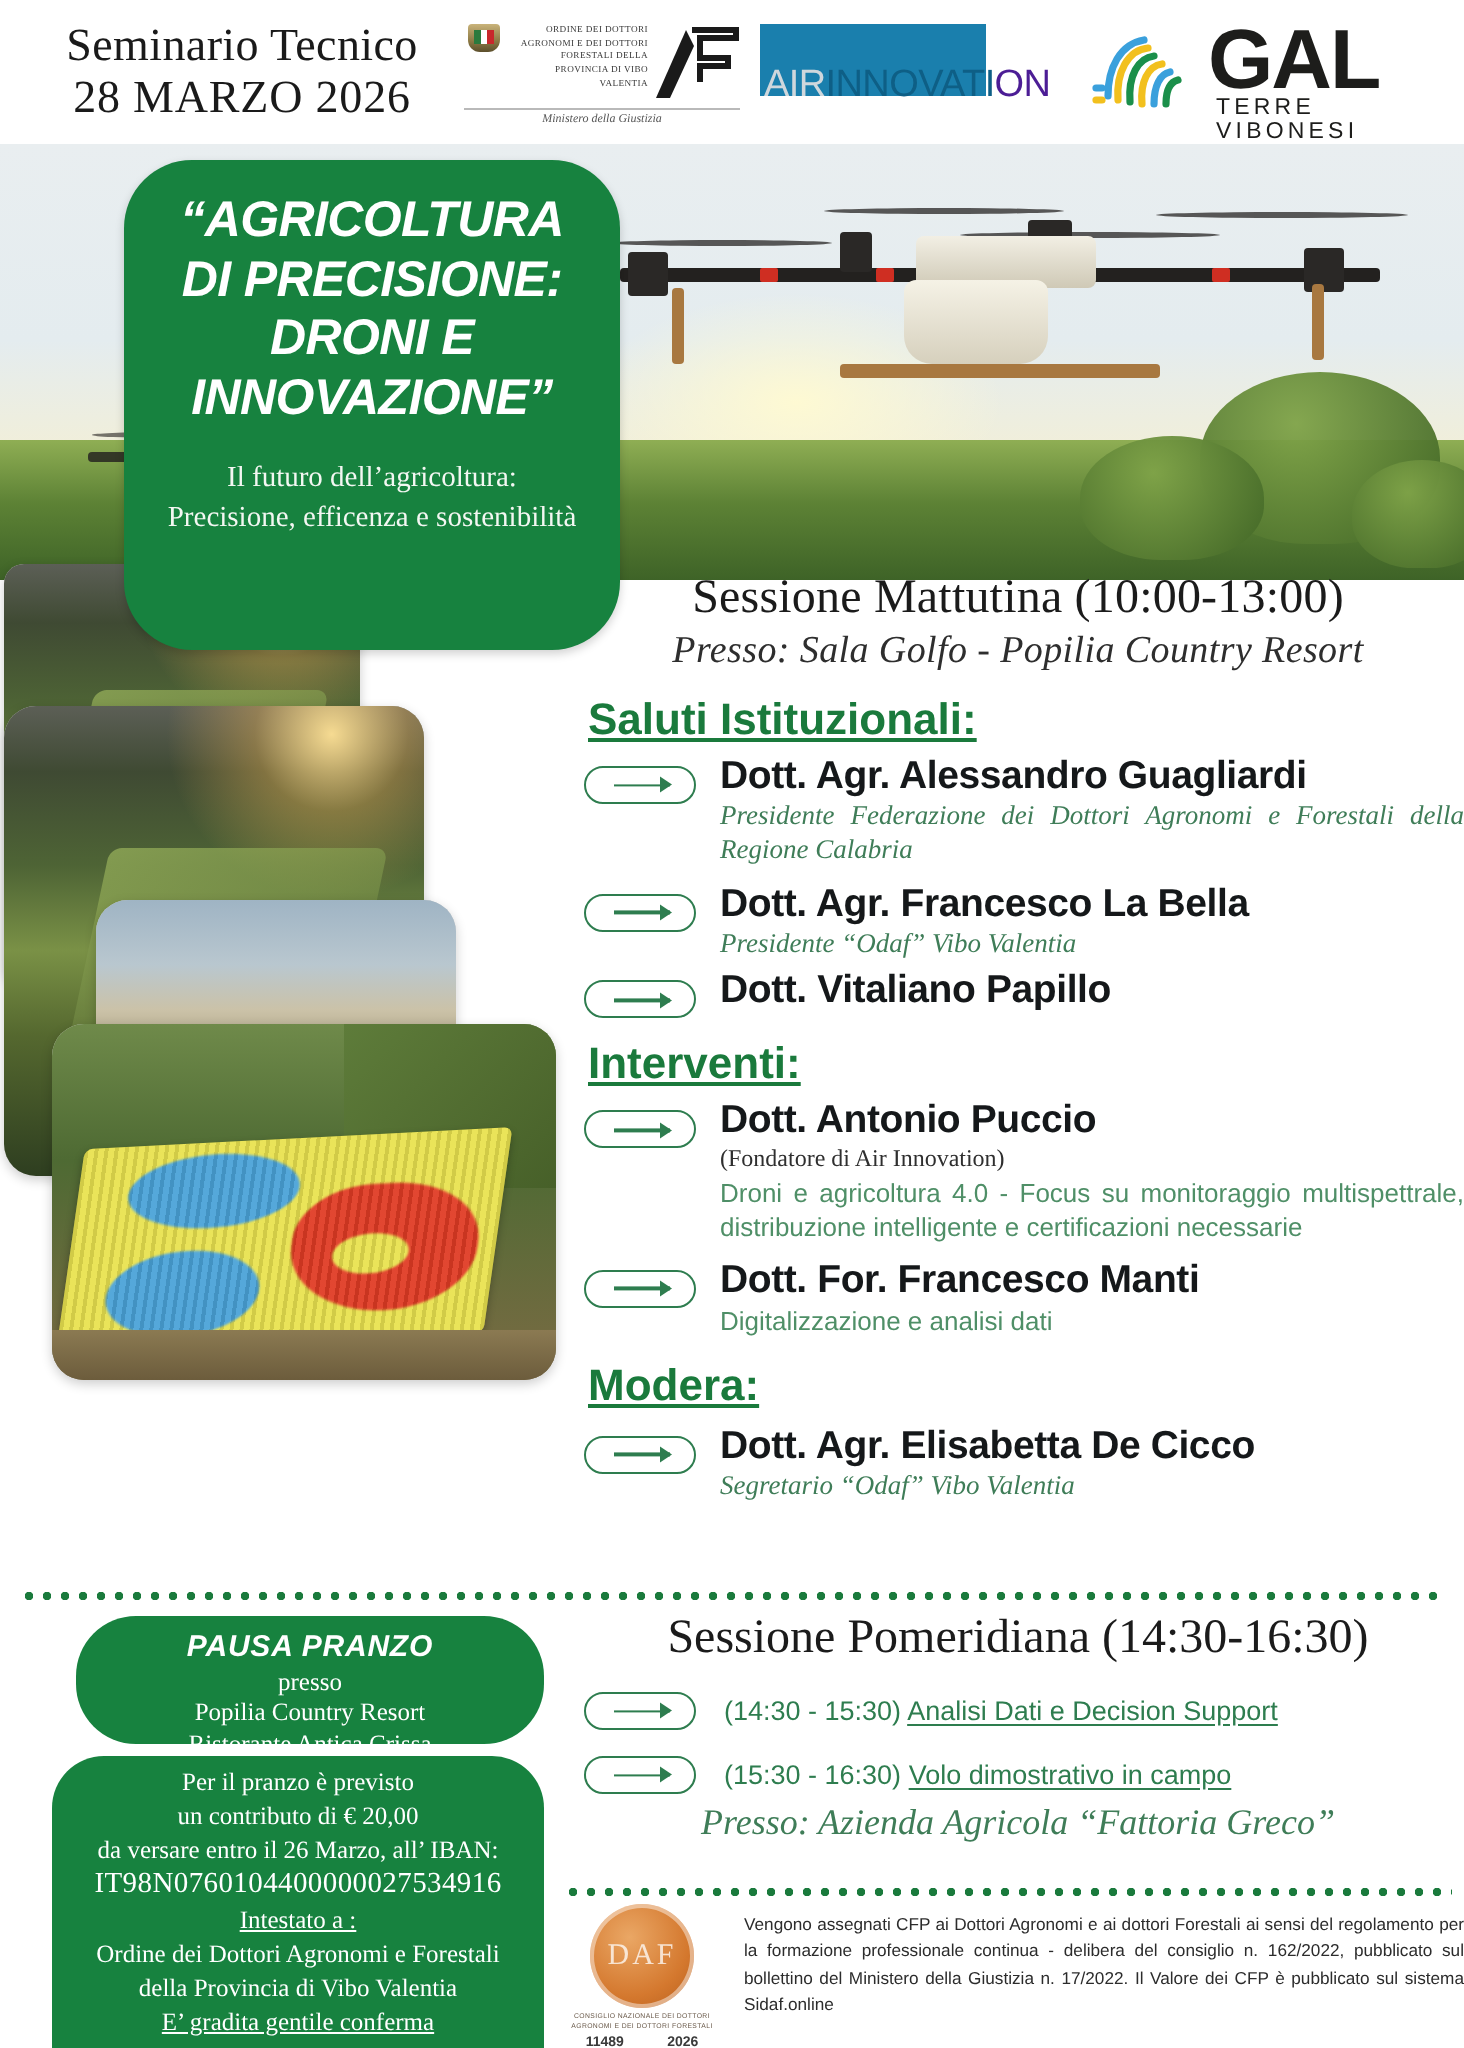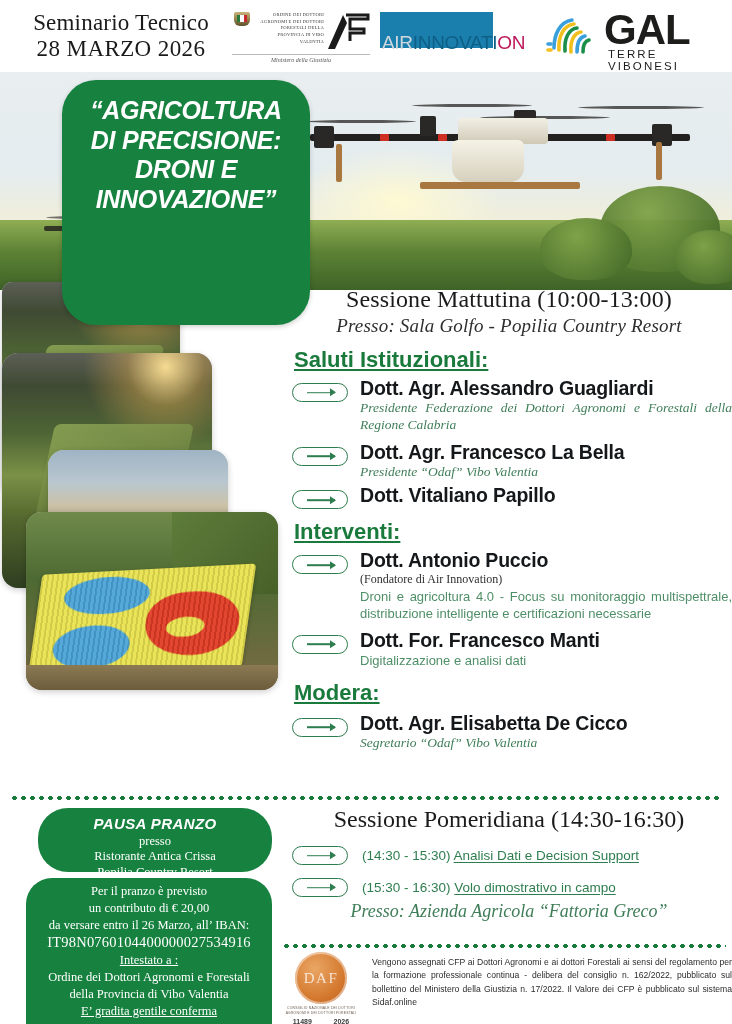--- a/index.html
+++ b/index.html
@@ -49,21 +49,21 @@
 
   .logo-air { position:absolute; left:380px; top:12px; width:150px; height:48px; }
   .air-box { position:absolute; left:0; top:0; width:113px; height:36px; background:#1a7fad; }
   .air-word {
     position:absolute; left:2px; top:20px; width:150px; height:24px;
     font-size:19px; font-weight:400; letter-spacing:-0.3px;
     font-family:"Liberation Sans", sans-serif; white-space:nowrap;
   }
   .air-word .a1 { color:#cfd7dc; }
   .air-word .a2 { color:#0e5f86; }
-  .air-word .a3 { color:#be185d; }
+  .air-word .a3 { color:#4c1d95; }
 
   .logo-gal { position:absolute; left:546px; top:8px; width:176px; height:56px; }
   .gal-print { position:absolute; left:0; top:2px; width:58px; height:48px; }
   .gal-word {
     position:absolute; left:58px; top:-2px; font-size:42px; font-weight:bold;
     color:#1d1d1b; letter-spacing:-1px; font-family:"Liberation Sans", sans-serif;
   }
   .gal-sub {
     position:absolute; left:62px; top:40px; font-size:11.5px; letter-spacing:2.1px;
     color:#1d1d1b; font-family:"Liberation Sans", sans-serif;
@@ -351,20 +351,24 @@
       <div class="d-prop" style="left:6px;top:16px;width:70px;"></div>
       <div class="d-prop" style="left:130px;top:14px;width:76px;"></div>
       <div class="d-body" style="left:76px;top:12px;width:58px;height:18px;"></div>
       <div class="d-tank" style="left:78px;top:28px;width:46px;height:24px;"></div>
       <div class="d-leg" style="left:62px;top:52px;width:96px;height:5px;"></div>
     </div>
   </div>
 
   <div class="title-card">
     <div class="main">“AGRICOLTURA DI PRECISIONE: DRONI E INNOVAZIONE”</div>
+    <div class="sub">
+      <div>Il futuro dell’agricoltura:</div>
+      <div>Precisione, efficenza e sostenibilità</div>
+    </div>
   </div>
 
   <div class="photo ph-a">
       <div class="sunset"></div>
     </div>
   <div class="photo ph-b">
       <div class="sunset"></div>
     </div>
   <div class="photo ph-c">
       <div class="coast"></div>
@@ -453,22 +457,22 @@
       </div>
     </div>
   </div>
 
   <div class="dots-h" id="divider-main"></div>
 
   <div class="lunch-top">
     <div class="t1">PAUSA PRANZO</div>
     <div class="t2">
       <div>presso</div>
+      <div>Popilia Country Resort</div>
       <div>Ristorante Antica Crissa</div>
-      <div>Popilia Country Resort</div>
     </div>
   </div>
   <div class="lunch-body">
     <div class="ln">Per il pranzo è previsto</div>
     <div class="ln">un contributo di  € 20,00</div>
     <div class="ln">da versare entro il 26 Marzo, all’ IBAN:</div>
     <div class="iban">IT98N0760104400000027534916</div>
     <div class="ln u">Intestato a :</div>
     <div class="ln">Ordine dei Dottori Agronomi e Forestali</div>
     <div class="ln">della Provincia di Vibo Valentia</div>

